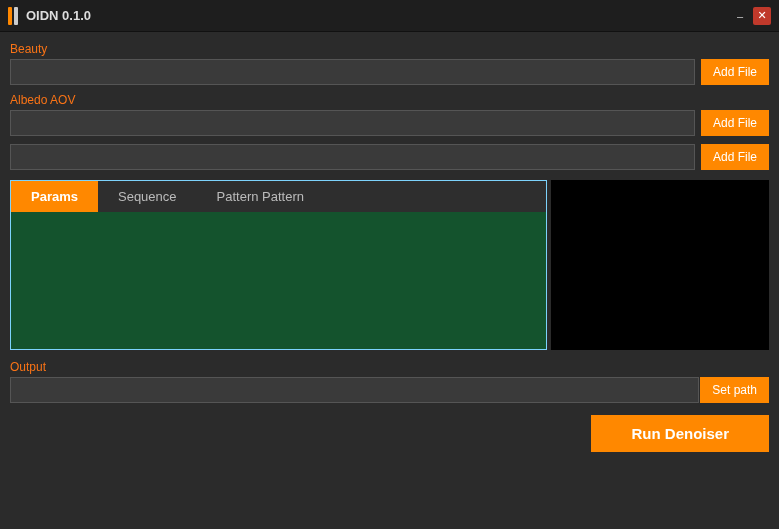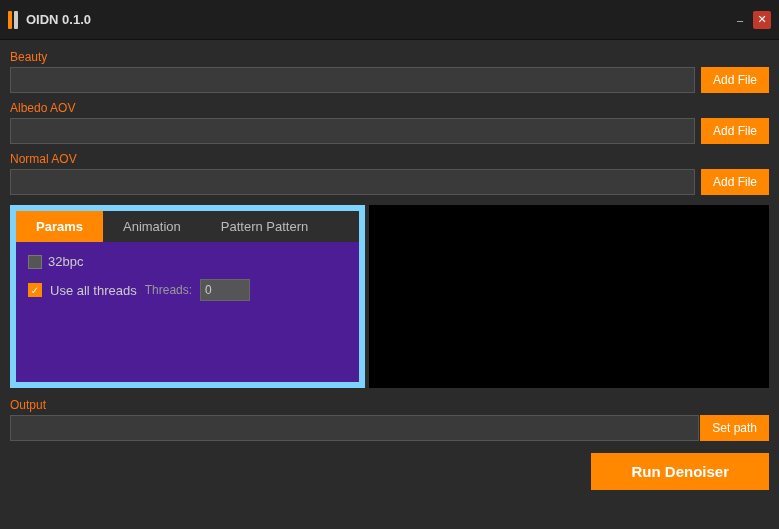--- a/index.html
+++ b/index.html
@@ -9,21 +9,21 @@
       background: #2b2b2b;
       font-family: Arial, sans-serif;
       font-size: 13px;
       color: #ccc;
       overflow: hidden;
     }
 
     
     .title-bar {
       background: #1e1e1e;
-      height: 40px;
+      height: 32px;
       display: flex;
       align-items: center;
       justify-content: space-between;
       padding: 0 8px;
       border-bottom: 1px solid #111;
     }
     .title-bar-left {
       display: flex;
       align-items: center;
       gap: 8px;
@@ -107,23 +107,23 @@
       white-space: nowrap;
     }
 
     
     .tabs-area {
       display: flex;
       gap: 0;
       margin-top: 10px;
     }
     .left-panel {
-      width: 355px;
-      background: #4c1d95;
-      border: 6px solid #7dd3fc;
+      width: 537px;
+      background: #14532d;
+      border: 1px solid #7dd3fc;
     }
     .right-panel {
       flex: 1;
       background: #000;
       margin-left: 4px;
       min-height: 170px;
     }
     .tabs-header {
       display: flex;
       background: #2e2e2e;
@@ -255,48 +255,33 @@
 
   <div class="input-row">
     <span class="input-label">Albedo AOV</span>
     <div class="input-field-row">
       <input class="text-input" type="text" placeholder="" style="">
       <button class="btn-orange">Add File</button>
     </div>
   </div>
 
   <div class="input-row">
-    <span class="input-label">Normal AOV</span>
     <div class="input-field-row">
       <input class="text-input" type="text" placeholder="" style="">
       <button class="btn-orange">Add File</button>
     </div>
   </div>
 
   <div class="tabs-area">
 
     <div class="left-panel">
       <div class="tabs-header">
         <button class="tab active">Params</button>
-        <button class="tab">Animation</button>
+        <button class="tab">Sequence</button>
         <button class="tab">Pattern Pattern</button>
-      </div>
-      <div class="tab-content">
-
-        <div class="checkbox-row">
-          <div class="checkbox-custom"></div>
-          <span class="checkbox-label">32bpc</span>
-        </div>
-
-        <div class="threads-row">
-          <div class="checkbox-custom checked"></div>
-          <span class="checkbox-label">Use all threads</span>
-          <span class="threads-label-text">Threads:</span>
-          <input class="threads-input" type="text" value="0" style="">
-        </div>
       </div>
     </div>
 
     <div class="right-panel"></div>
   </div>
 
   <div class="output-section">
     <span class="input-label">Output</span>
     <div class="output-input-row">
       <input class="text-input" type="text" placeholder="" style="">

